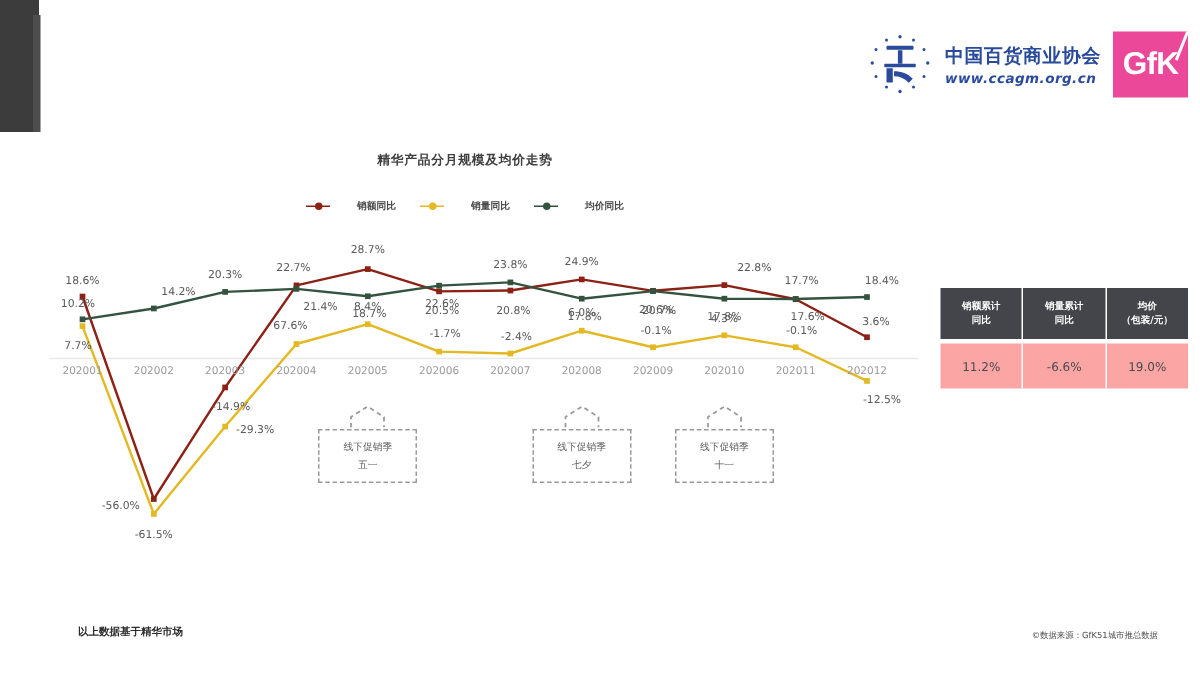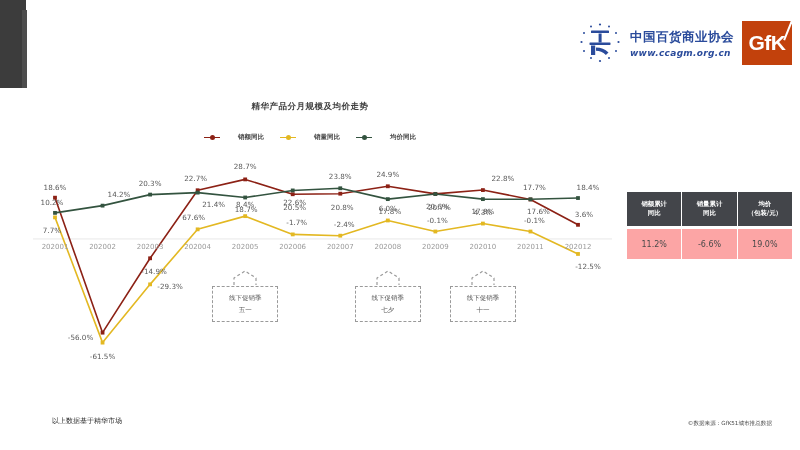--- a/index.html
+++ b/index.html
@@ -77,21 +77,21 @@
   .ccagm-url {
     font-size: 9px;
     font-style: italic;
     font-weight: bold;
     color: #2a4b9b;
     letter-spacing: 0.3px;
     white-space: nowrap;
   }
   .gfk-box {
     width: 50px; height: 44px;
-    background: #c2410c;
+    background: #ec4899;
     display: flex;
     align-items: center;
     justify-content: center;
     position: relative;
     overflow: hidden;
   }
   .gfk-box span {
     font-size: 21px;
     font-weight: bold;
     color: #ffffff;
@@ -239,21 +239,21 @@
     justify-content: center;
   }
   .st-cell:last-child { border-right: none; }
   .st-gap { height: 3px; background: #ffffff; }
 
   
   .footer-note {
     position: absolute;
     left: 52px; bottom: 24px;
     font-size: 7px;
-    font-weight: normal;
+    font-weight: bold;
     color: #2b2b2b;
   }
   .footer-source {
     position: absolute;
     right: 28px; bottom: 22px;
     font-size: 5.6px;
     color: #4a4a4a;
   }
   .footer-band {
     position: absolute;

